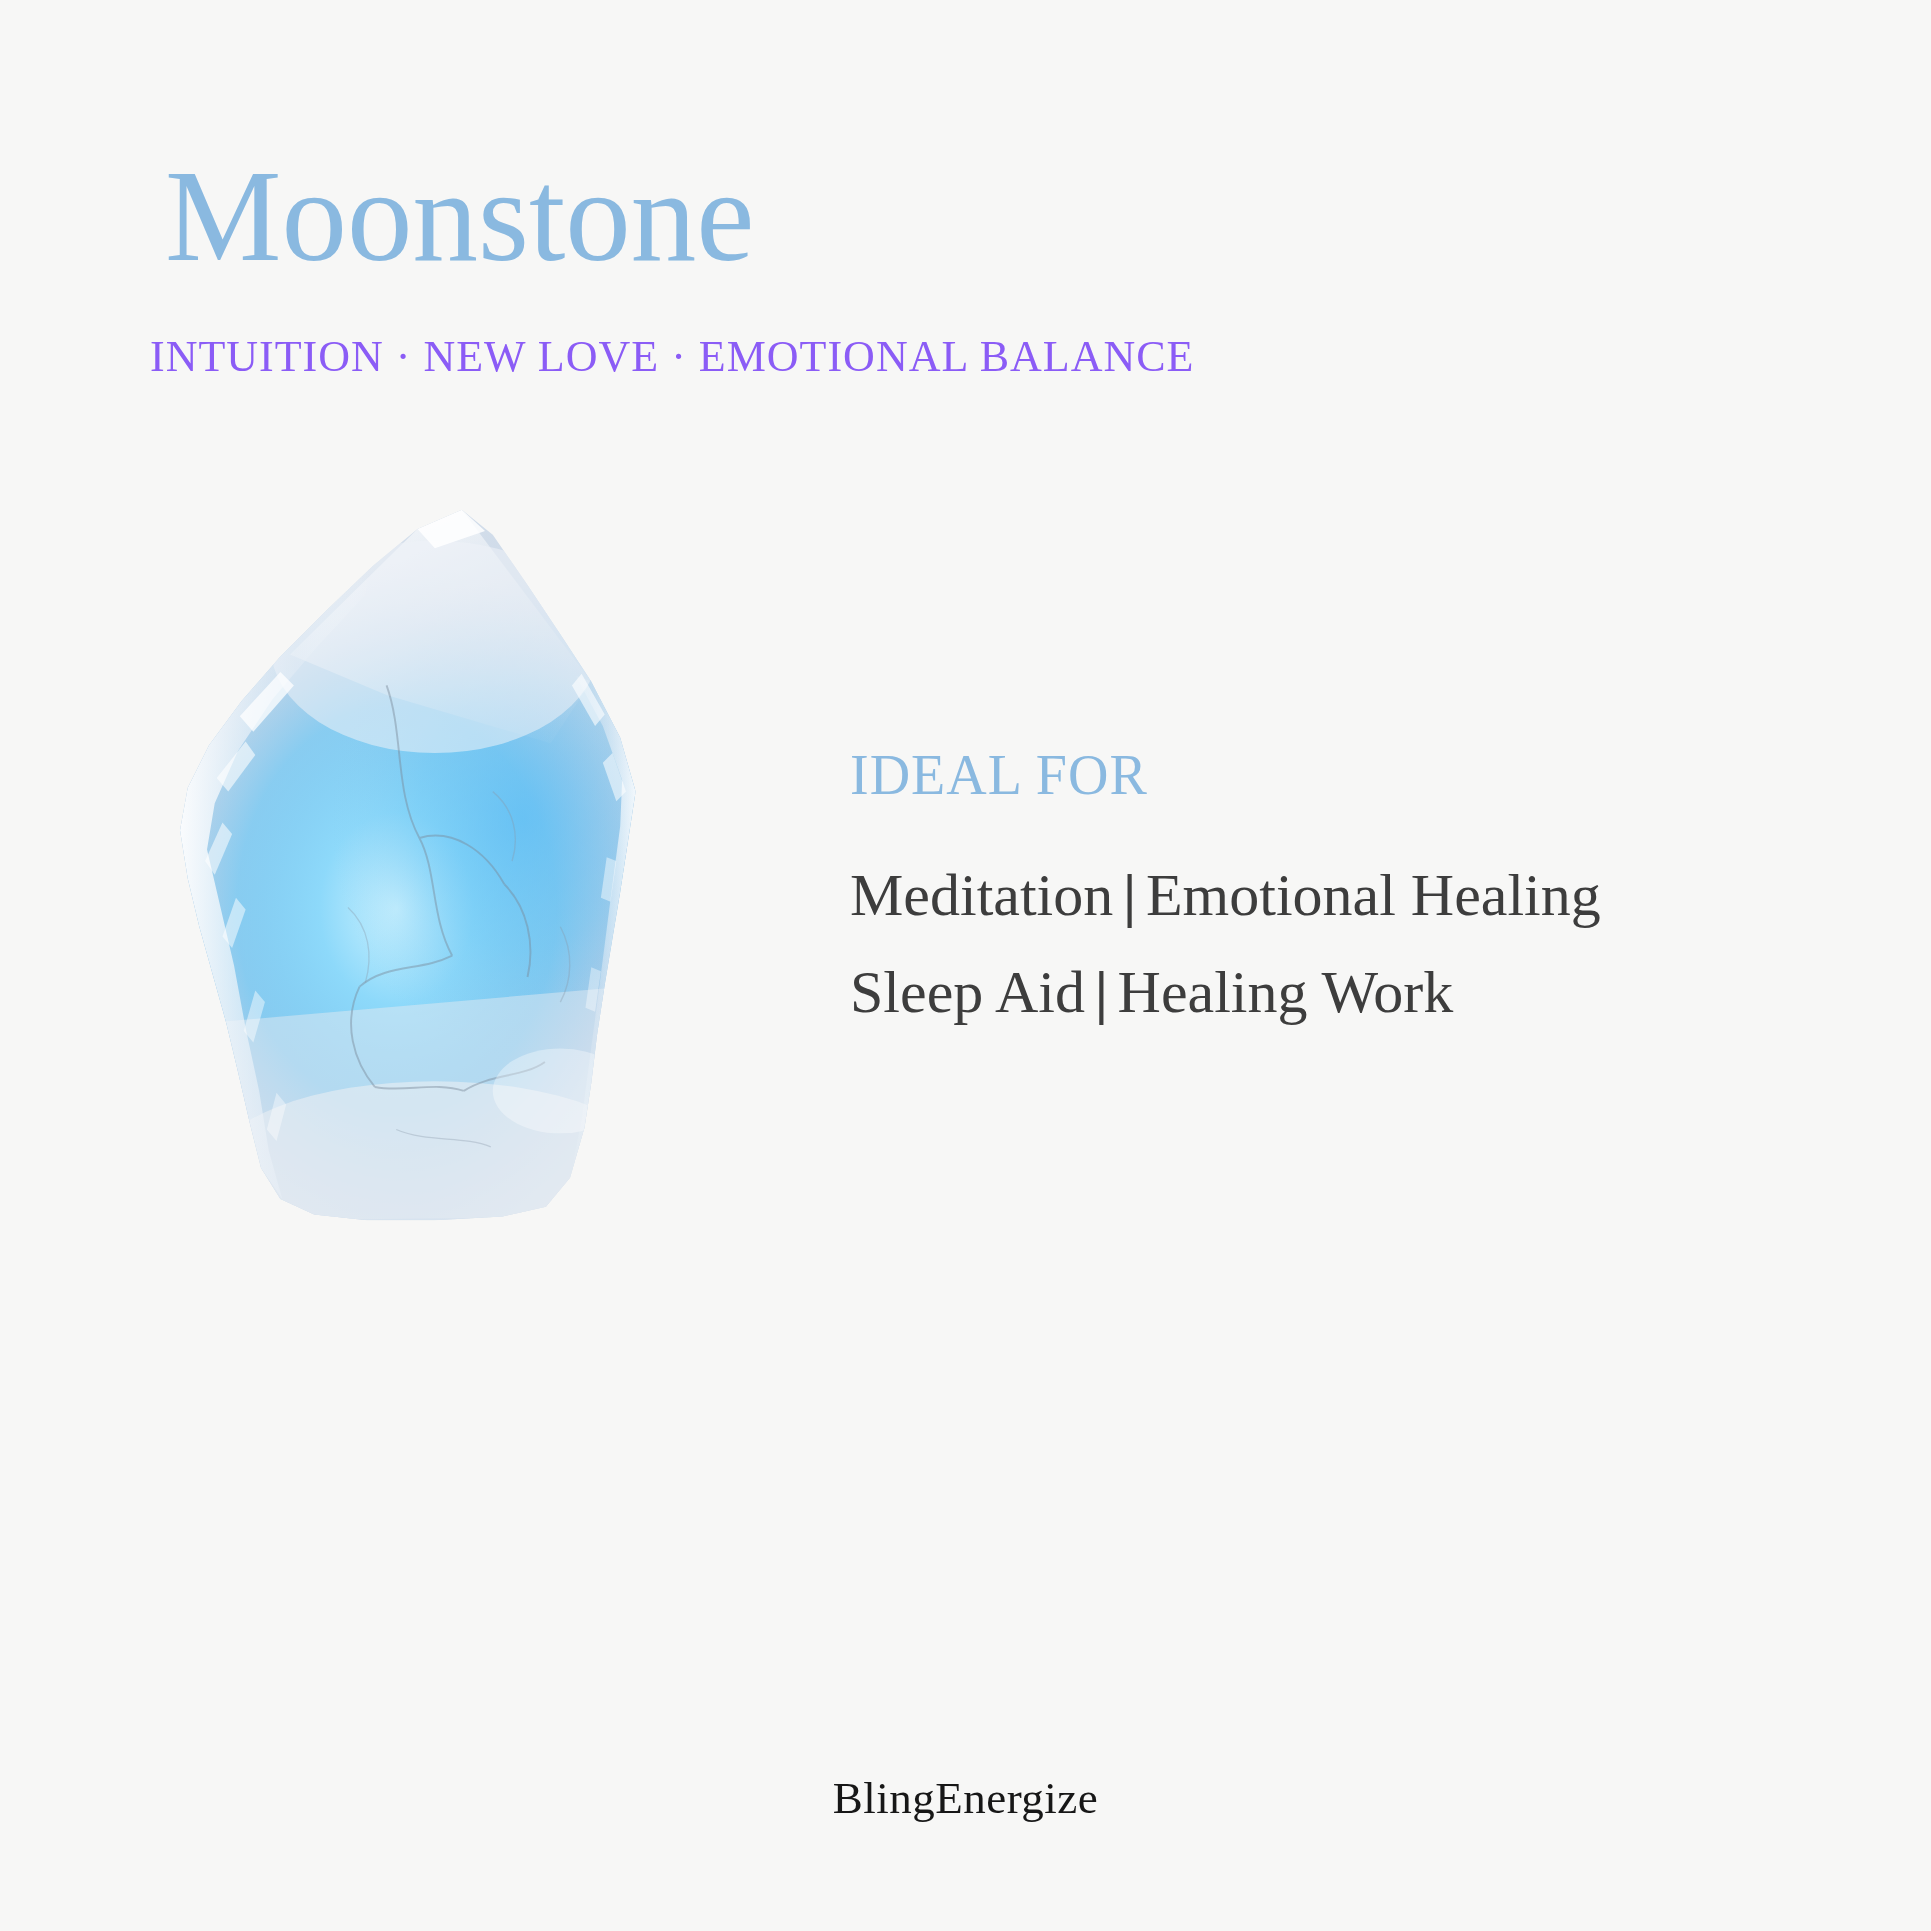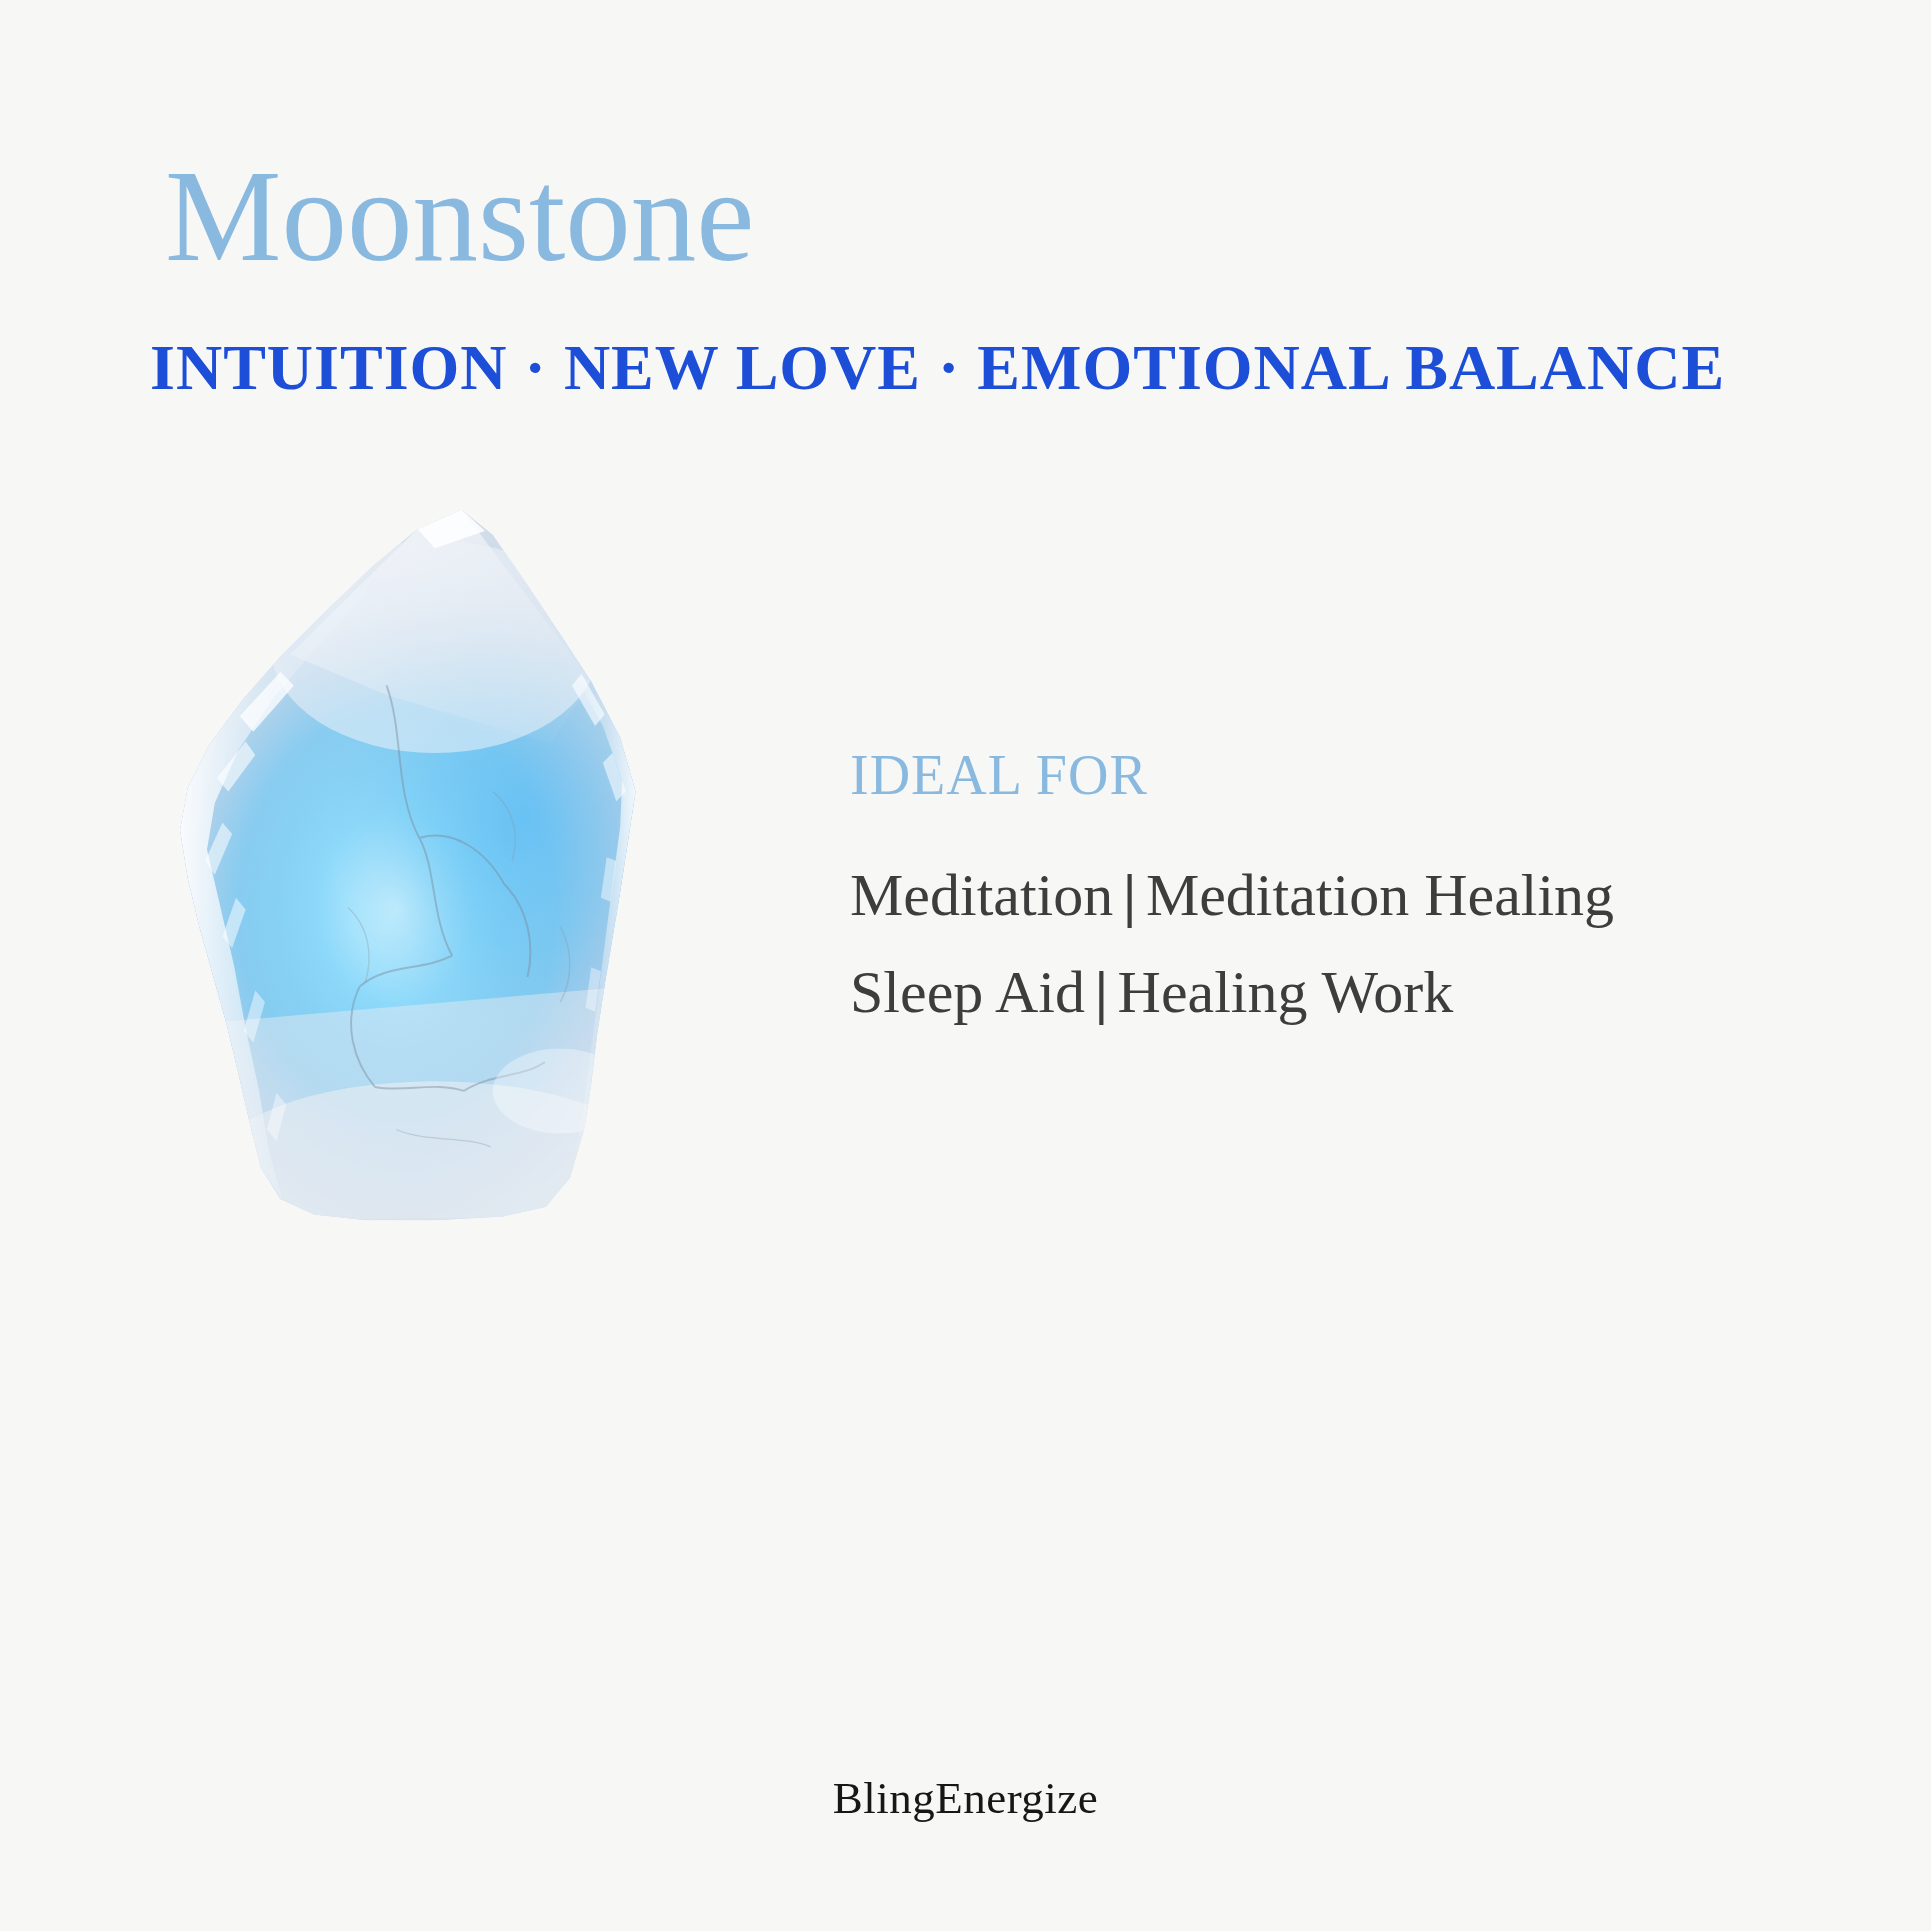--- a/index.html
+++ b/index.html
@@ -33,24 +33,24 @@
     font-size: 131px;
     line-height: 1.0;
     color: #8ab9e0;
     font-weight: 400;
     letter-spacing: 0px;
     margin: 15px;
     padding: 0;
   }
   .crystal-subtitle {
     font-family: "Liberation Serif", "DejaVu Serif", serif;
-    font-size: 64px;
+    font-size: 44px;
     line-height: 1.1;
-    color: #1d4ed8;
-    font-weight: 700;
+    color: #8b5cf6;
+    font-weight: 400;
     letter-spacing: 1px;
     margin: 0;
     padding-top: 37px;
     white-space: nowrap;
   }
 
   
   .crystal-wrap {
     position: absolute;
     left: 145px;
@@ -251,21 +251,21 @@
 
         <ellipse cx="430" cy="610" rx="70" ry="44" fill="#ffffff" opacity="0.35"></ellipse>
       </g>
     </svg>
   </div>
 
   <div class="ideal-block">
     <div class="section-label">IDEAL FOR</div>
     <ul class="ideal-list">
       <li class="ideal-line">
-        <span>Meditation</span><span class="sep">|</span><span>Meditation Healing</span>
+        <span>Meditation</span><span class="sep">|</span><span>Emotional Healing</span>
       </li>
       <li class="ideal-line">
         <span>Sleep Aid</span><span class="sep">|</span><span>Healing Work</span>
       </li>
     </ul>
   </div>
 
 
   <div class="brand">BlingEnergize</div>
 

